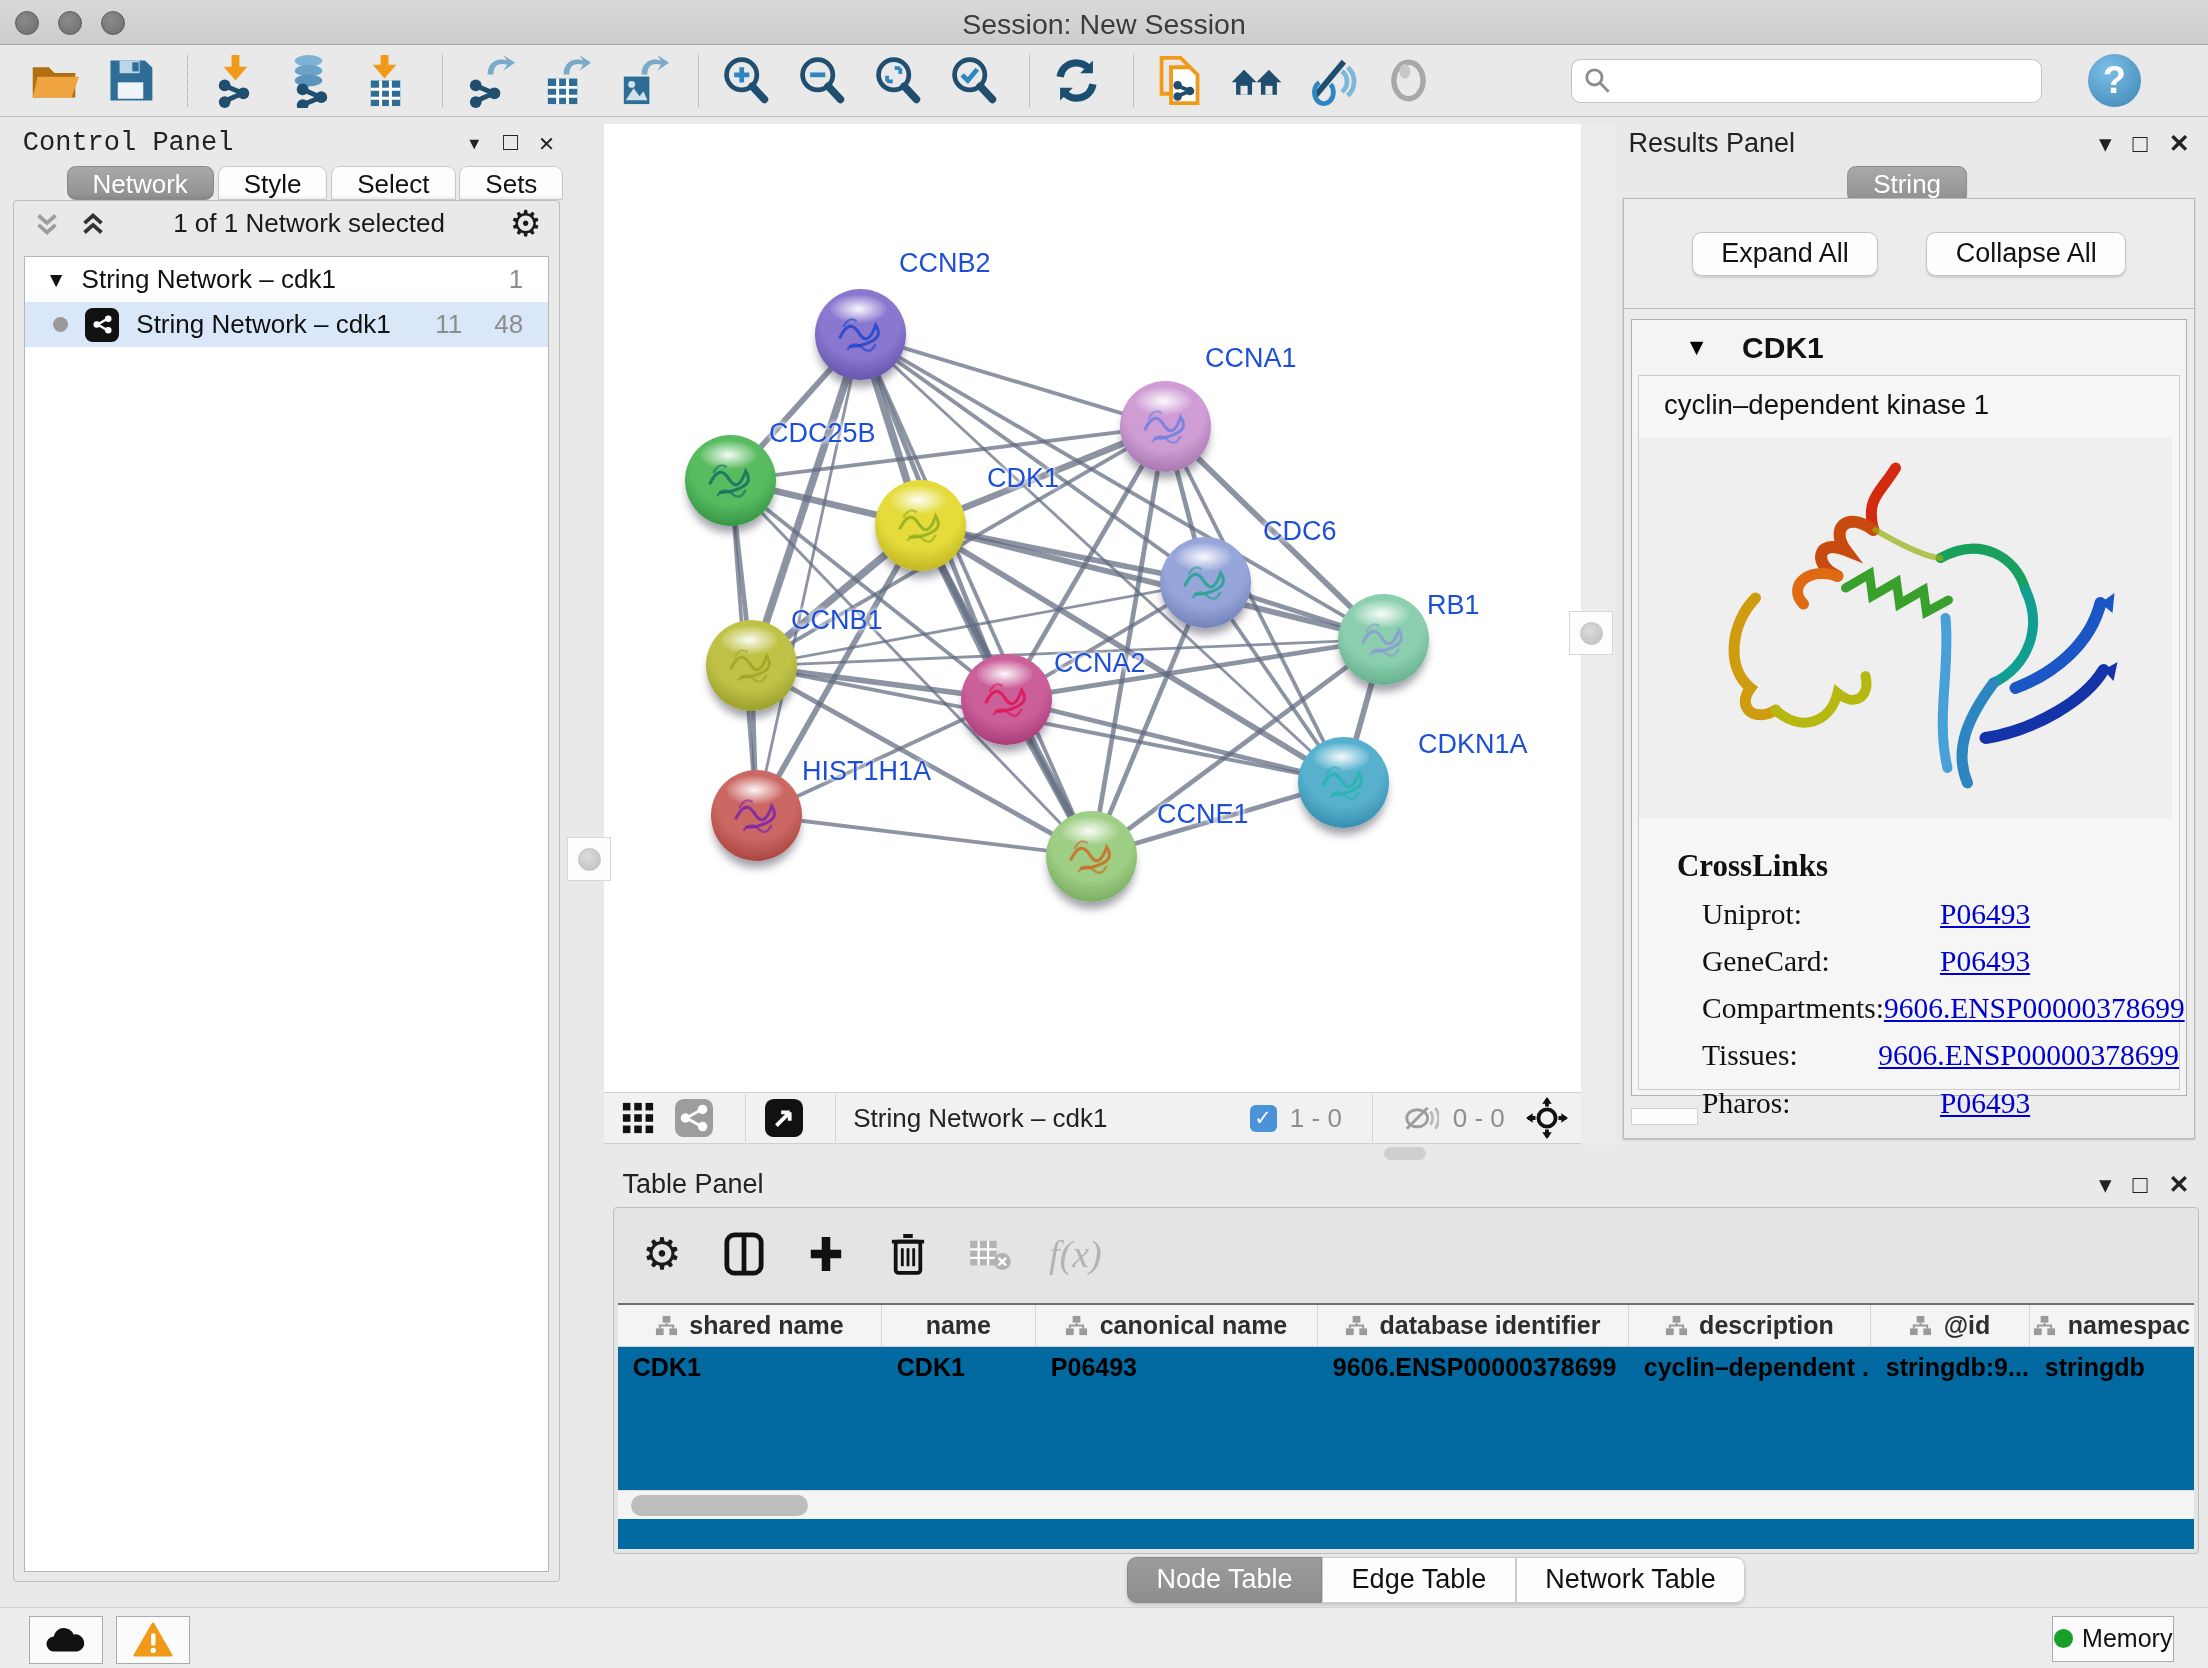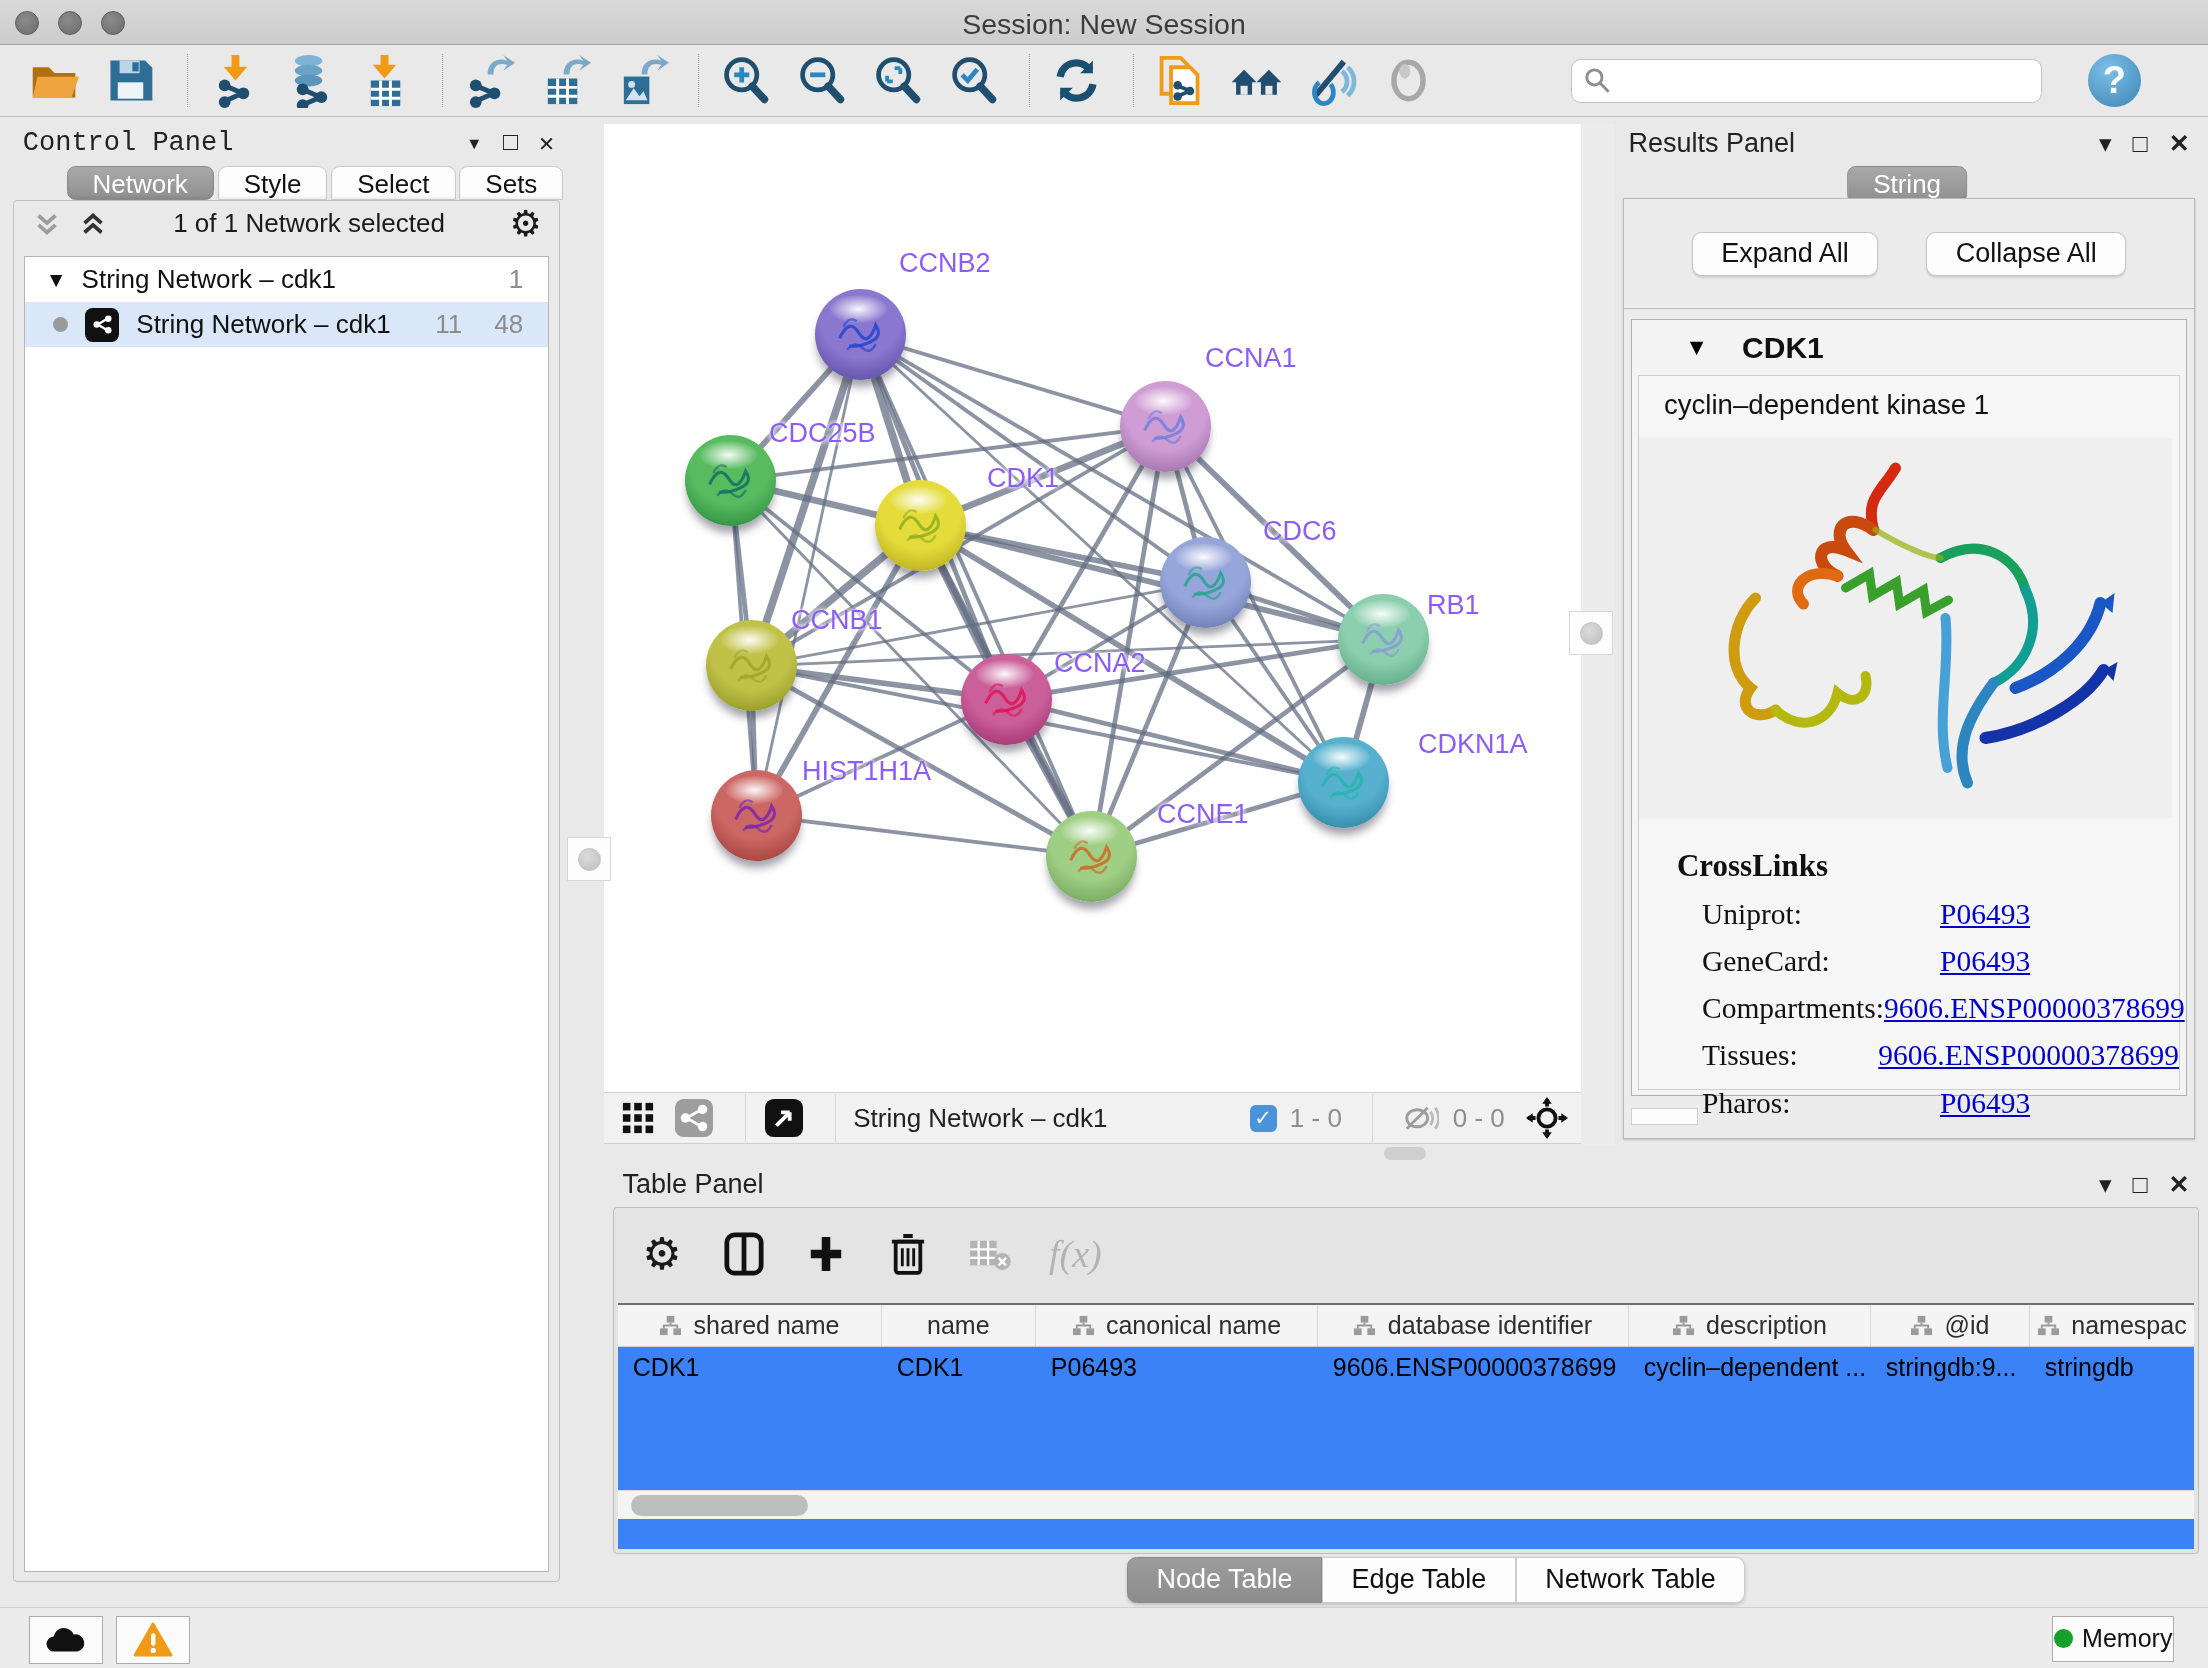--- a/index.html
+++ b/index.html
@@ -66,21 +66,21 @@
   
   .network-view { position:absolute; left:604px; top:124px; width:977px; height:968px;
     background:#fff; }
   #edges-svg { position:absolute; inset:0; }
   .pnode { position:absolute; width:91px; height:91px; border-radius:50%;
     box-shadow:0 8.6px 8.6px -1.9px rgba(45,45,65,.45); cursor:pointer; }
   .pnode::before { content:""; position:absolute; left:17%; top:7%; width:62%; height:30%;
     background:radial-gradient(ellipse at center, rgba(255,255,255,.95), rgba(255,255,255,0) 75%);
     border-radius:50%; }
   .pnode svg { position:absolute; inset:0; }
-  .pnode-label { position:absolute; font-size:27px; color:#8b5cf6; white-space:nowrap;
+  .pnode-label { position:absolute; font-size:27px; color:#1d4ed8; white-space:nowrap;
     text-shadow:0 0 4.8px #fff,0 0 4.8px #fff; }
   .v-split { position:absolute; left:1581px; top:124px; width:34px; height:1021px; background:#ececec; }
   .l-split-handle, .v-split-handle { position:absolute; width:44px; height:44px; background:#fdfdfd;
     border:1px solid #d7d7d7; display:flex; align-items:center; justify-content:center; cursor:col-resize;}
   .l-split-handle{ left:567px; top:837px; }
   .v-split-handle{ left:1569px; top:611px; }
   .split-dot { width:23px; height:23px; border-radius:50%;
     background:radial-gradient(circle at 40% 35%, #dcdcdc, #bdbdbd); border:1px solid #c2c2c2;}
   .h-split-handle { position:absolute; left:1384px; top:1147px; width:42px; height:13.3px;
     border-radius:6.7px; background:#cfcfcf; cursor:row-resize; }
@@ -127,22 +127,22 @@
     background:#fdfdfd; border:1px solid #d0d0d0; }
 
   
   .table-panel { position:absolute; left:613px; top:1165px; width:1586px; height:417px; }
   .tp-head { position:absolute; left:9.5px; right:9.5px; top:0; height:38px; }
   .tp-box { position:absolute; left:0; right:0; top:42px; bottom:28.5px; background:#e4e4e4;
     border:1px solid #bdbdbd; border-radius:3.8px; }
   .tp-toolbar { height:91px; display:flex; align-items:center; padding-left:25px; gap:36px; }
   .tp-ico { width:46px; height:46px; display:flex; align-items:center; justify-content:center; cursor:pointer;}
   .fx { font-family:"Liberation Serif", serif; font-style:italic; font-size:38px; color:#b3b3b3; }
-  .tbl { position:absolute; left:3.8px; right:3.8px; top:95px; bottom:3.8px; background:#3b82f6;
-    border-top:2.9px solid #6f6f6f; overflow:hidden; }
+  .tbl { position:absolute; left:3.8px; right:3.8px; top:95px; bottom:3.8px; background:#0369a1;
+    border-top:2.9px solid #6f6f6f; overflow:hidden;font-weight:bold; }
   .tbl-head { display:flex; height:42px; background:#f4f4f4; border-bottom:1px solid #cfcfcf; }
   .th { display:flex; align-items:center; justify-content:center; gap:11.4px; font-size:25px;
     color:#2e2e2e; border-right:1px solid #d8d8d8; overflow:hidden; white-space:nowrap; cursor:pointer;}
   .tbl-row { display:flex; height:42px; }
   .td { font-size:25px; color:#000; padding:5.7px 0 0 15px; border-right:1px solid transparent;
     overflow:hidden; white-space:nowrap; }
   .c0{width:264px;} .c1{width:154px;} .c2{width:282px;} .c3{width:311px;}
   .c4{width:242px;} .c5{width:159px;} .c6{width:164px; border-right:none;}
   .hscroll { position:absolute; left:0; right:0; bottom:30px; height:28.5px; background:#f4f4f4;
     border-top:1px solid #dcdcdc; }

